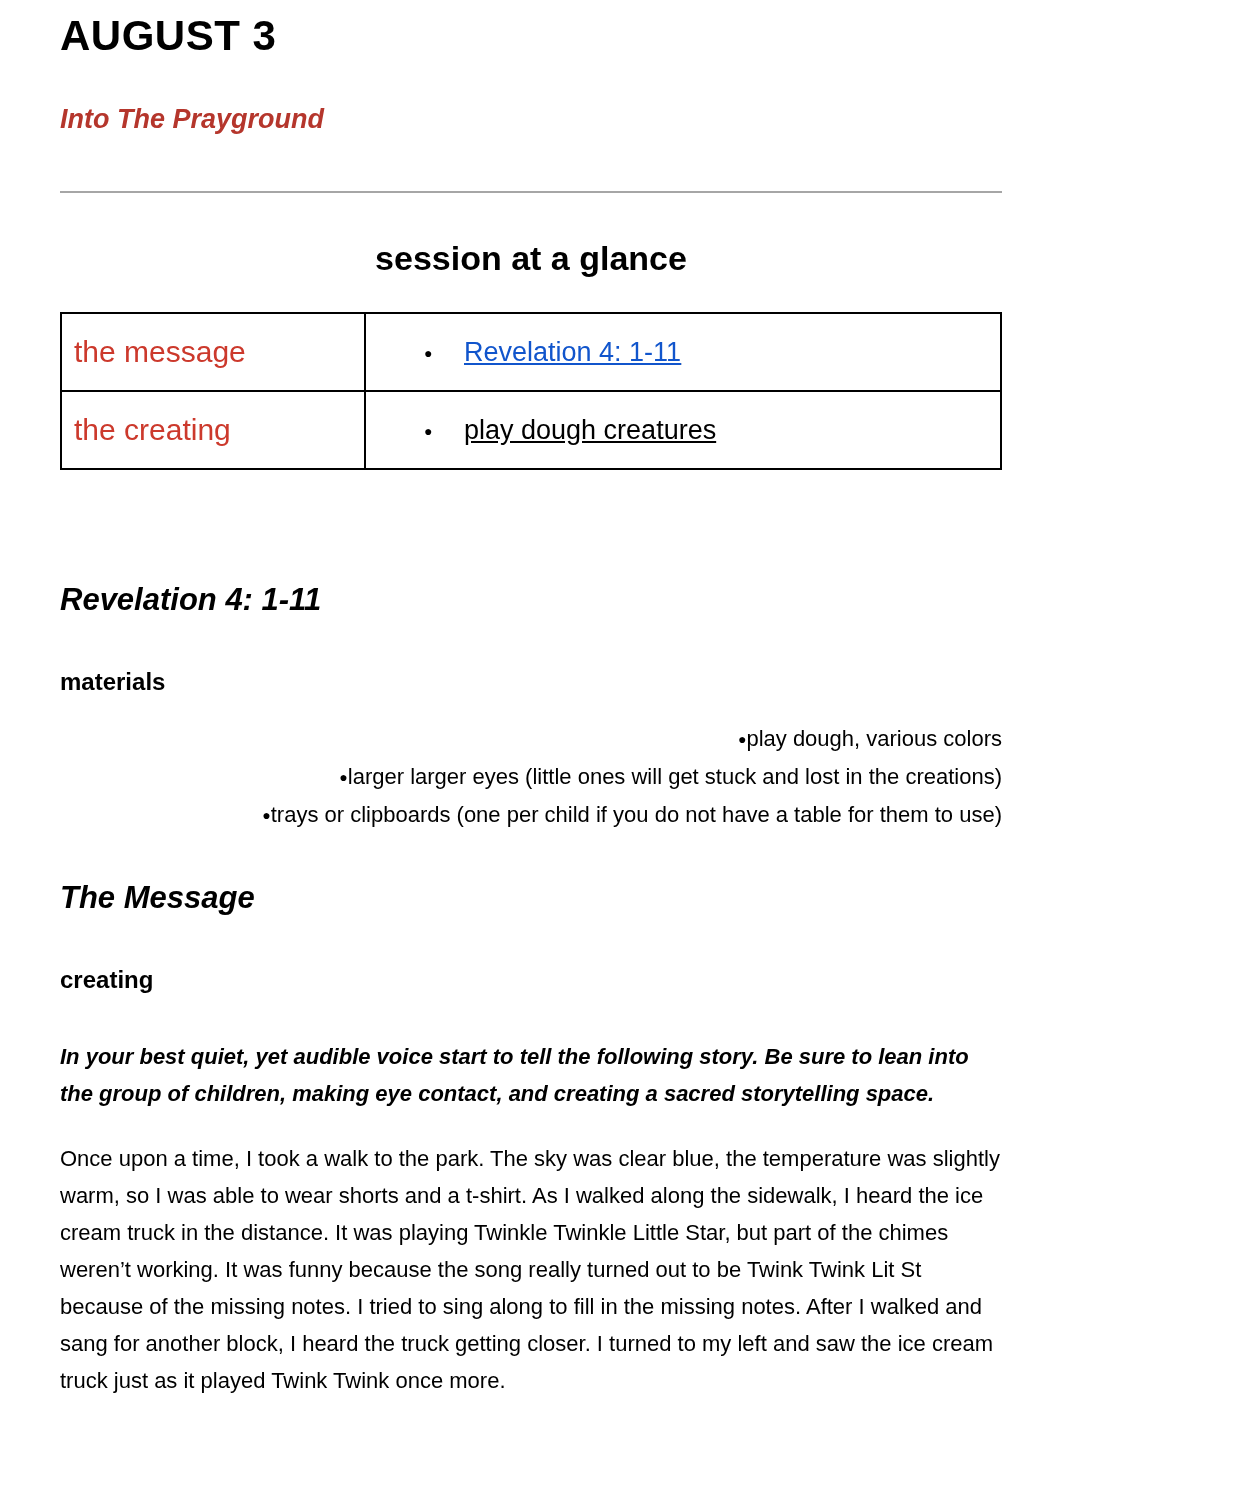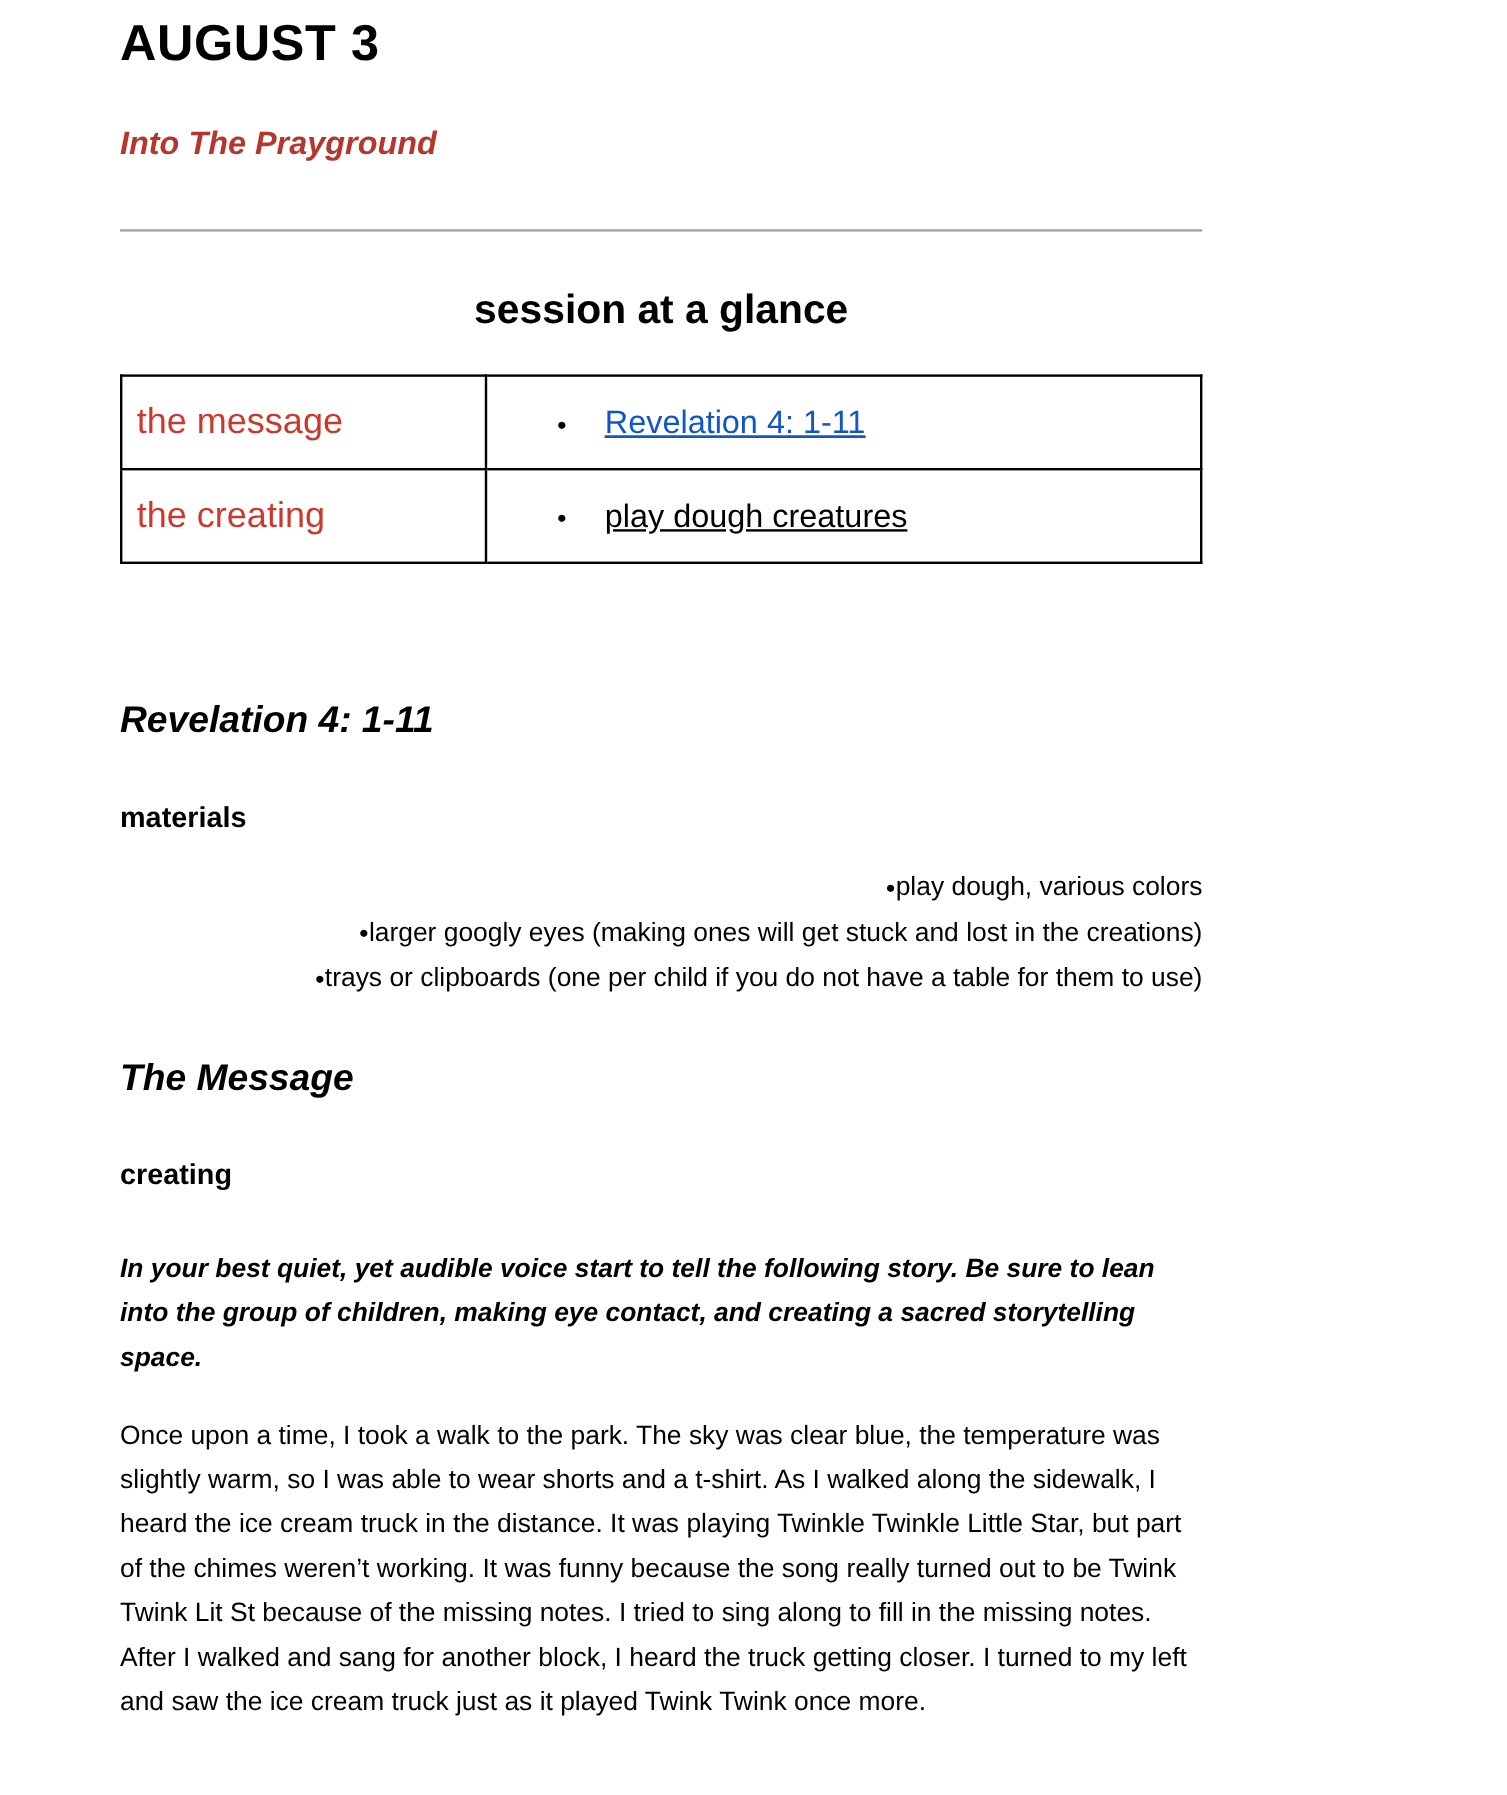--- a/index.html
+++ b/index.html
@@ -5,21 +5,21 @@
   html, body {
     margin: 0;
     padding: 0;
     background: #ffffff;
   }
   .page {
     width: 1084px;
     min-height: 1496px;
     box-sizing: border-box;
     background: #ffffff;
-    padding: 12px 82px 40px 100px;
+    padding: 12px 82px 40px 60px;
     font-family: "Liberation Sans", sans-serif;
     color: #000000;
   }
 
   .doc-title {
     font-size: 42px;
     font-weight: bold;
     margin: 0;
     line-height: 1.15;
     letter-spacing: 0.5px;
@@ -162,21 +162,21 @@
 
   <h3 class="section-heading">Revelation 4: 1-11</h3>
 
   <h4 class="sub-heading">materials</h4>
 
   <ul class="materials-list">
     <li>
       <span class="bullet">●</span><span>play dough, various colors</span>
     </li>
     <li>
-      <span class="bullet">●</span><span>larger googly eyes (making ones will get stuck and lost in the creations)</span>
+      <span class="bullet">●</span><span>larger larger eyes (little ones will get stuck and lost in the creations)</span>
     </li>
     <li>
       <span class="bullet">●</span><span>trays or clipboards (one per child if you do not have a table for them to use)</span>
     </li>
   </ul>
 
   <h3 class="section-heading message">The Message</h3>
 
   <h4 class="sub-heading">creating</h4>
 

